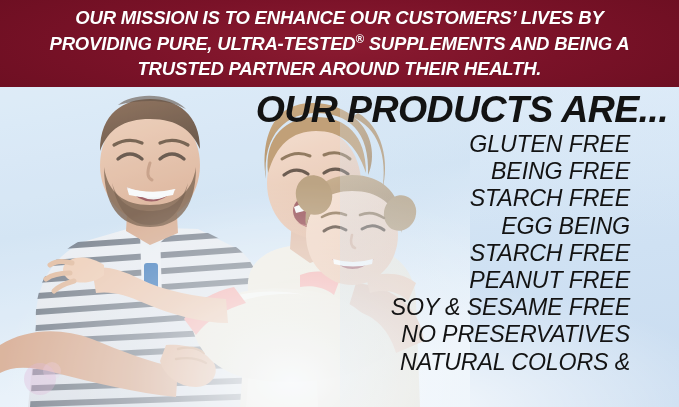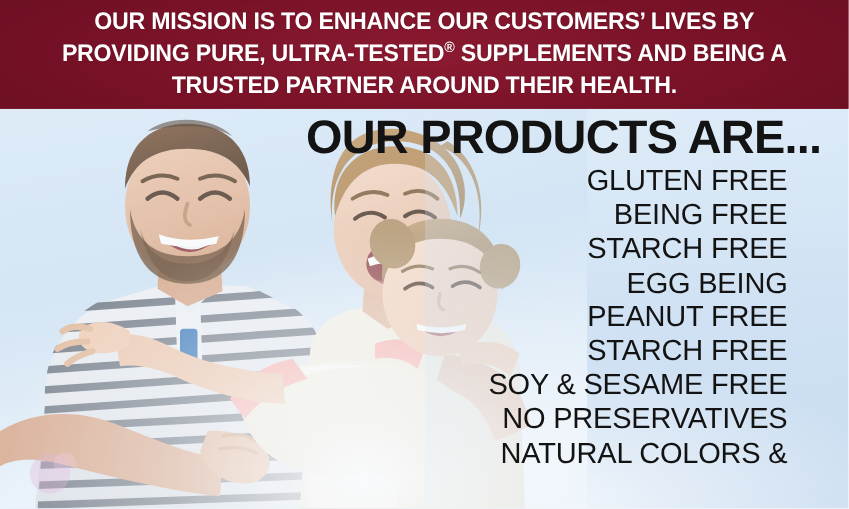--- a/index.html
+++ b/index.html
@@ -7,20 +7,21 @@
     padding: 0;
     background: #ffffff;
   }
   .banner-wrap {
     position: relative;
     width: 679px;
     height: 407px;
     overflow: hidden;
     font-family: "Liberation Sans", sans-serif;
     background: #ffffff;
+    font-style: italic;
   }
 
   
   .mission-banner {
     position: absolute;
     left: 0;
     top: 0;
     width: 679px;
     height: 87px;
     background: #7a1228;
@@ -89,21 +90,21 @@
     position: absolute;
     right: 0;
     top: 0;
     width: 410px;
     height: 320px;
     z-index: 5;
     pointer-events: none;
   }
   .products-title {
     position: absolute;
-    right: 22px;
+    right: 11px;
     top: 1px;
     color: #131313;
     font-size: 37.5px;
     font-weight: bold;
     letter-spacing: -0.6px;
     line-height: 42px;
     white-space: nowrap;
     text-align: center;
     pointer-events: auto;
   }
@@ -315,22 +316,22 @@
       </svg>
     </div>
 
     <div class="products-col">
       <div class="products-title">OUR PRODUCTS ARE...</div>
       <ul class="free-list">
         <li>GLUTEN FREE</li>
         <li>BEING FREE</li>
         <li>STARCH FREE</li>
         <li>EGG BEING</li>
+        <li>STARCH FREE</li>
         <li>PEANUT FREE</li>
-        <li>STARCH FREE</li>
         <li>SOY &amp; SESAME FREE</li>
         <li>NO PRESERVATIVES</li>
         <li>NATURAL COLORS &amp;</li>
       </ul>
     </div>
 
   </div>
 </div>
 
 </body></html>

